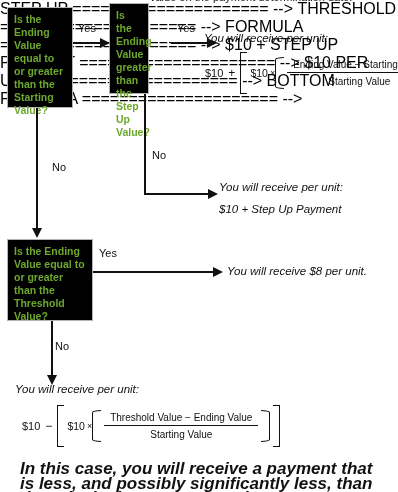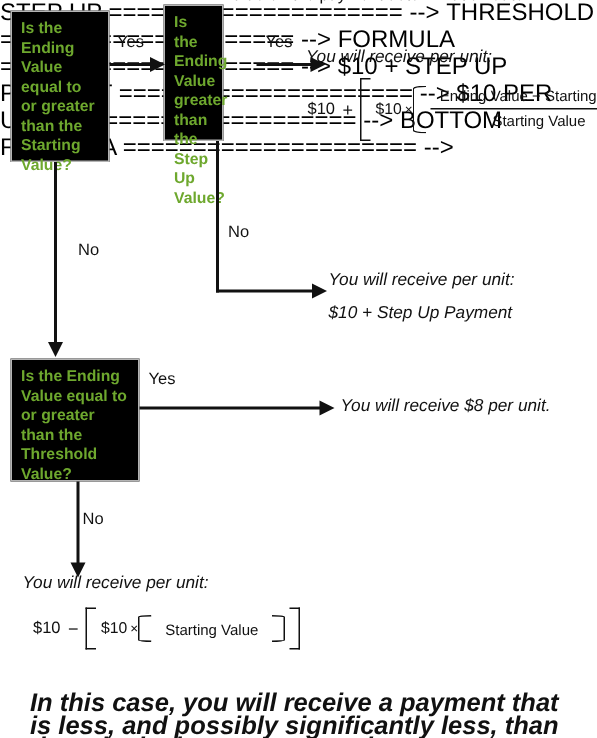--- a/index.html
+++ b/index.html
@@ -251,20 +251,21 @@
 <div class="formula" style="left:22px; top:405px;">
   <span class="f-lead">$10</span>
   <span class="f-op">−</span>
   <span class="bracket">
     <span class="bracket-l"></span>
     <span class="bracket-inner">
       <span class="f-dollar">$10</span>
       <span class="mul">×</span>
       <span class="paren-l"></span>
       <span class="paren-inner">
+        <span class="frac-num">Threshold Value  −  Ending Value</span>
         <span class="frac-den">Starting Value</span>
       </span>
       <span class="paren-r"></span>
     </span>
     <span class="bracket-r"></span>
   </span>
 </div>
 
 
 <div id="footnote">In this case, you will receive a payment that is less, and possibly significantly less, than the principal amount per unit.</div>

